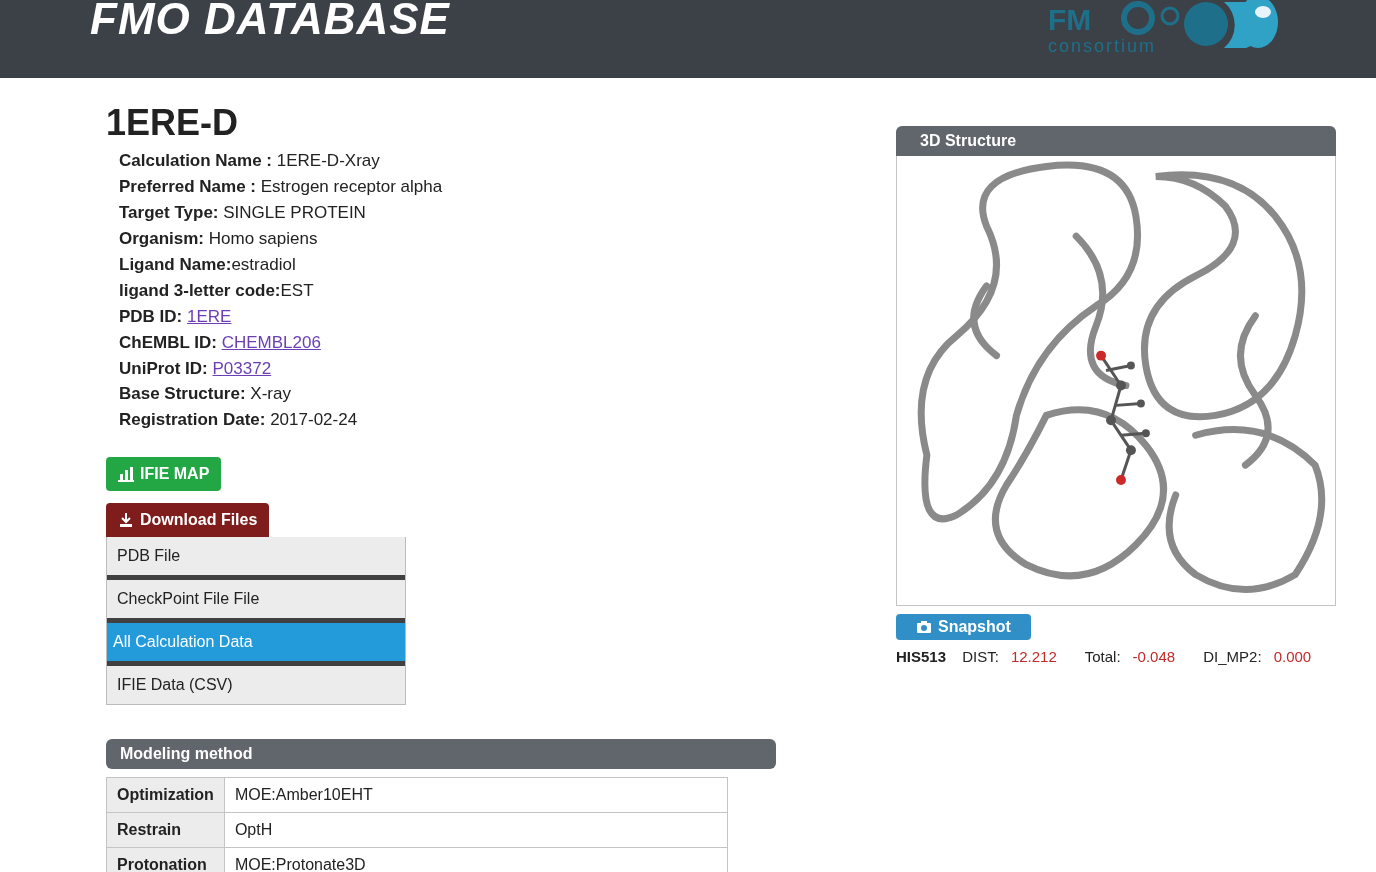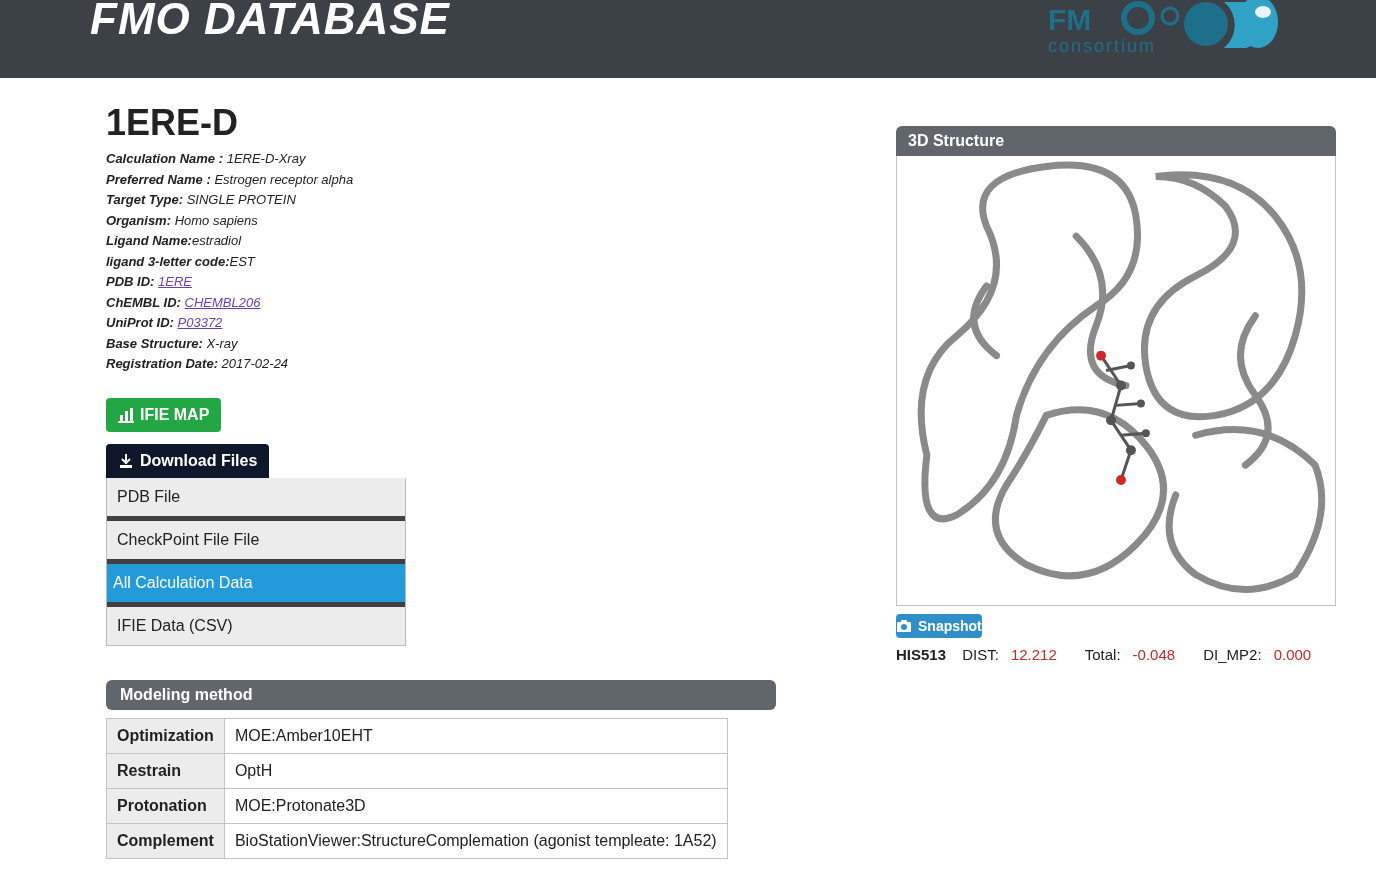--- a/index.html
+++ b/index.html
@@ -27,40 +27,40 @@
 .page {
   display: flex;
   padding: 16px 90px 0 106px;
   gap: 120px;
 }
 .left  { flex: 0 0 670px; }
 .right { flex: 0 0 440px; margin-top: 32px; }
 
 h1.entry-title { font-size: 36px; font-weight: 800; margin: 8px 0 6px 0; }
 
-.meta p { margin: 3px 0; font-size: 13px; line-height: 1.35; font-style: italic; }
+.meta p { margin: 3px 13px; font-size: 17px; line-height: 1.35; }
 .meta b { font-weight: 700; }
 .meta a { color: #6b3fb3; text-decoration: underline; }
 
 .btn {
   display: inline-flex;
   align-items: center;
   gap: 6px;
   color: #fff;
   border-radius: 4px;
   padding: 8px 12px;
   font-size: 16px;
   font-weight: 600;
   cursor: pointer;
   border: none;
   justify-content: space-between;
 }
 .btn.green { background: #23a745; margin: 22px 0 12px 0; }
-.btn.blue  { background: #0f172a; border-radius: 4px 4px 0 0; margin: 0; }
-.btn.snap  { background: #2f8fc6; font-size: 14px; padding: 4px 0; border-radius: 4px; font-weight:600; }
+.btn.blue  { background: #7f1d1d; border-radius: 4px 4px 0 0; margin: 0; }
+.btn.snap  { background: #2f8fc6; font-size: 16px; padding: 4px 20px; border-radius: 4px; font-weight:600; }
 
 .download-box { width: 300px; }
 .download-list {
   border: 1px solid #bcbcbc;
   border-top: none;
 }
 .download-list .item {
   padding: 10px 10px;
   background: #ececec;
   border-bottom: 5px solid #404040;
@@ -94,21 +94,21 @@
   font-weight: 700;
   width: 112px;
 }
 
 
 .panel-header {
   background: #60666b;
   color: #fff;
   font-weight: 700;
   font-size: 16px;
-  padding: 6px 12px;
+  padding: 6px 24px;
   border-radius: 6px 6px 0 0;
 }
 .viewer {
   border: 1px solid #c4c4c4;
   border-top: none;
   height: 450px;
   background: #fff;
   position: relative;
   overflow: hidden;
 }

